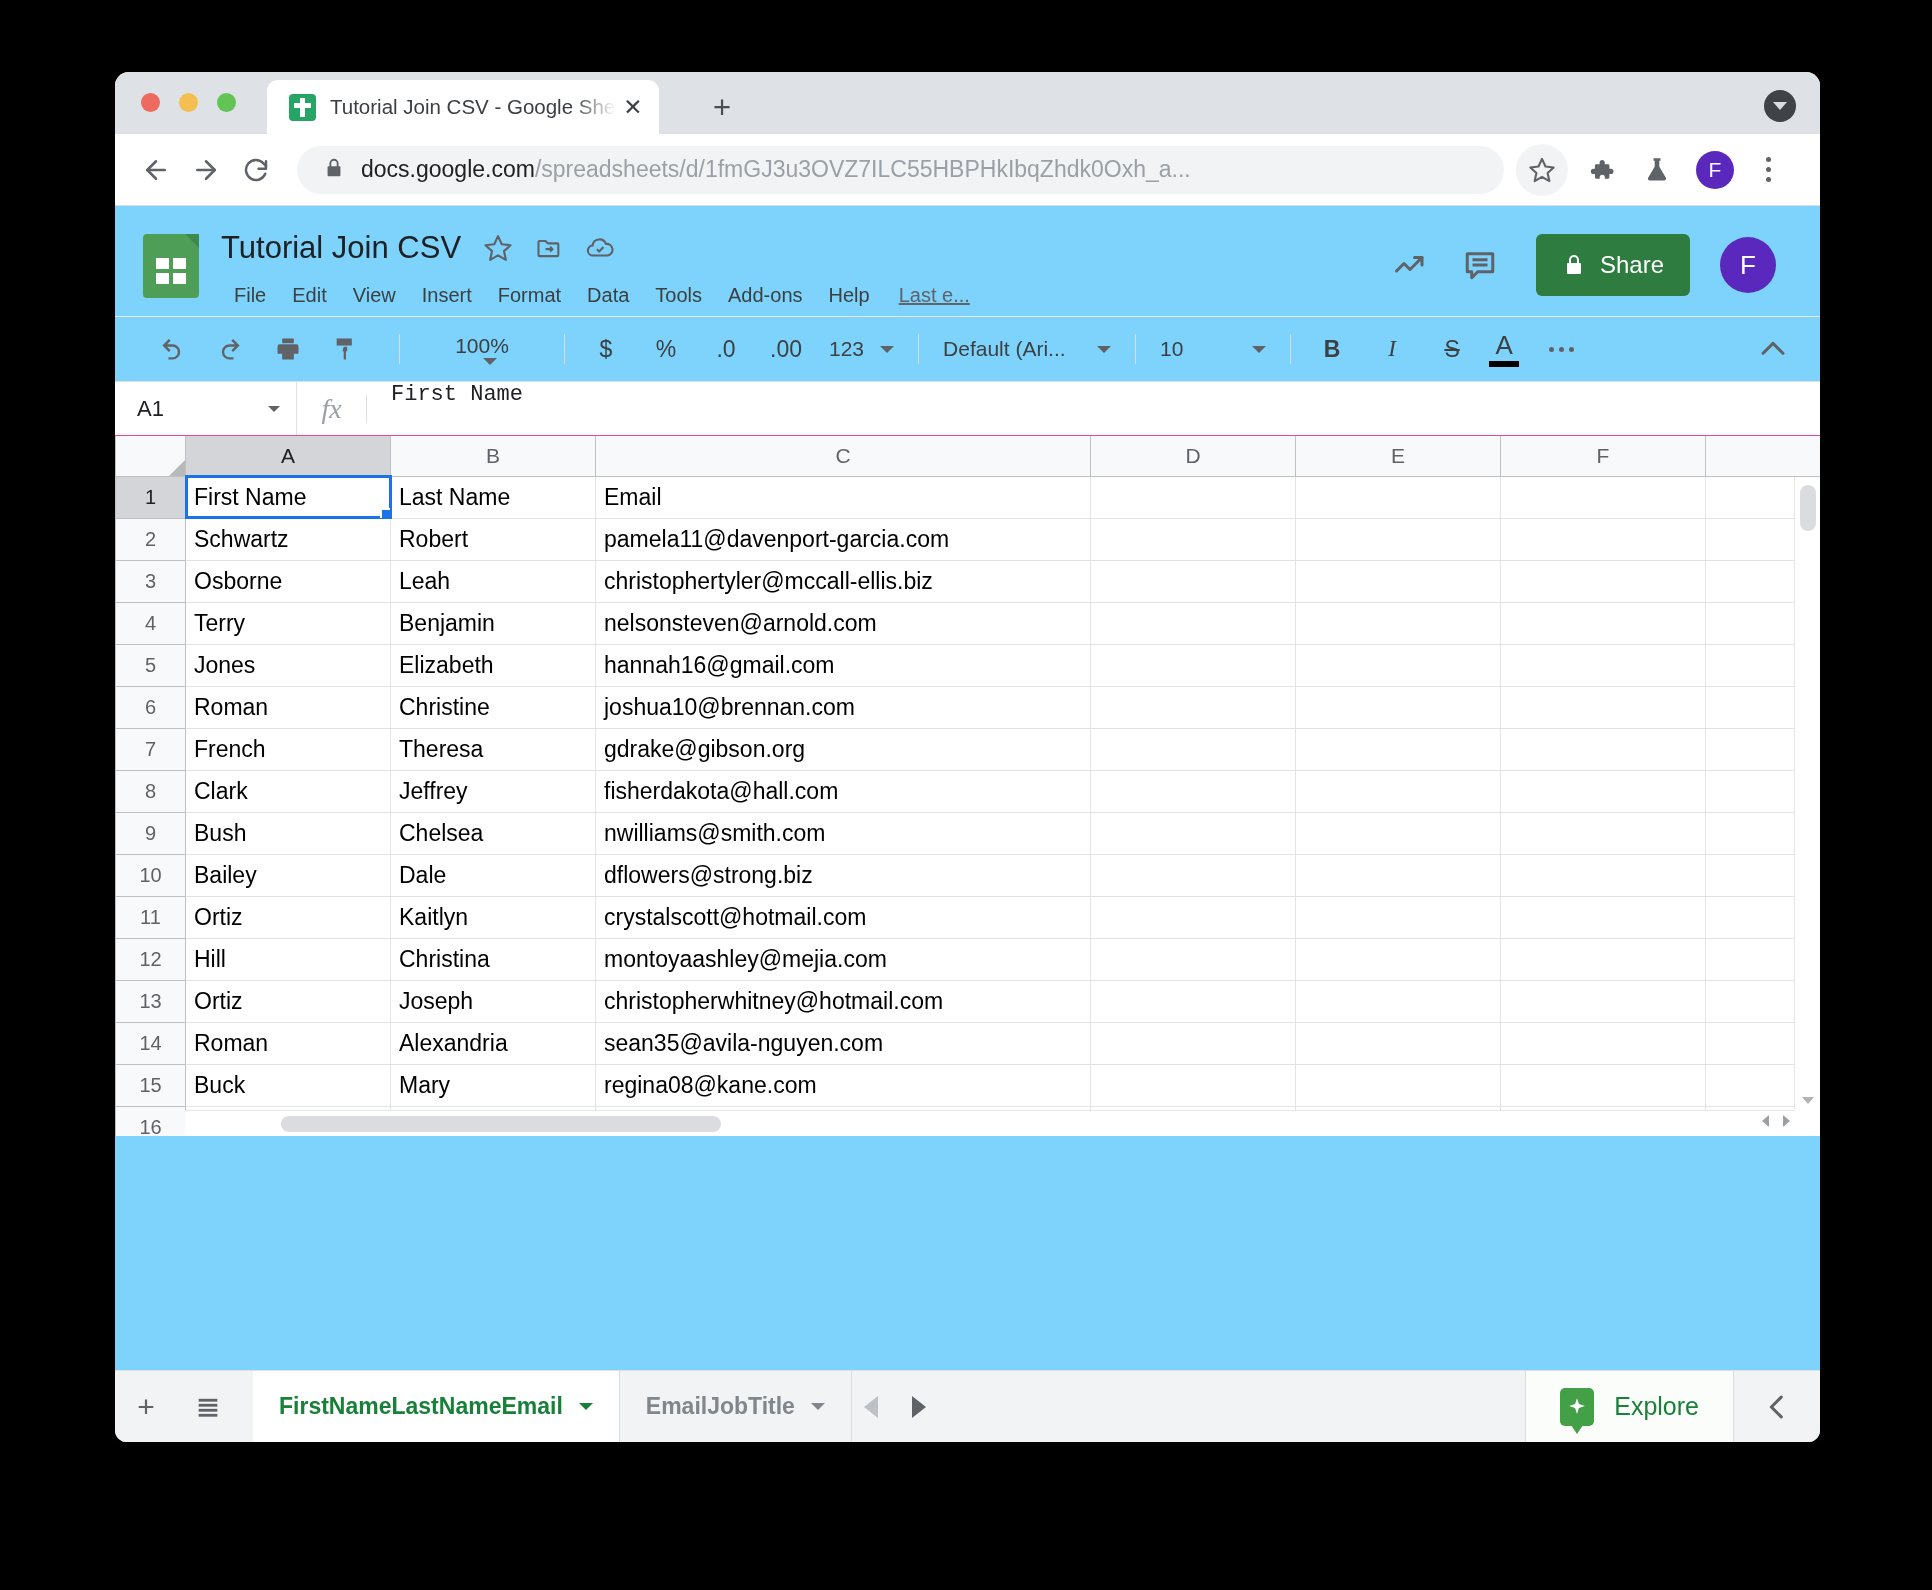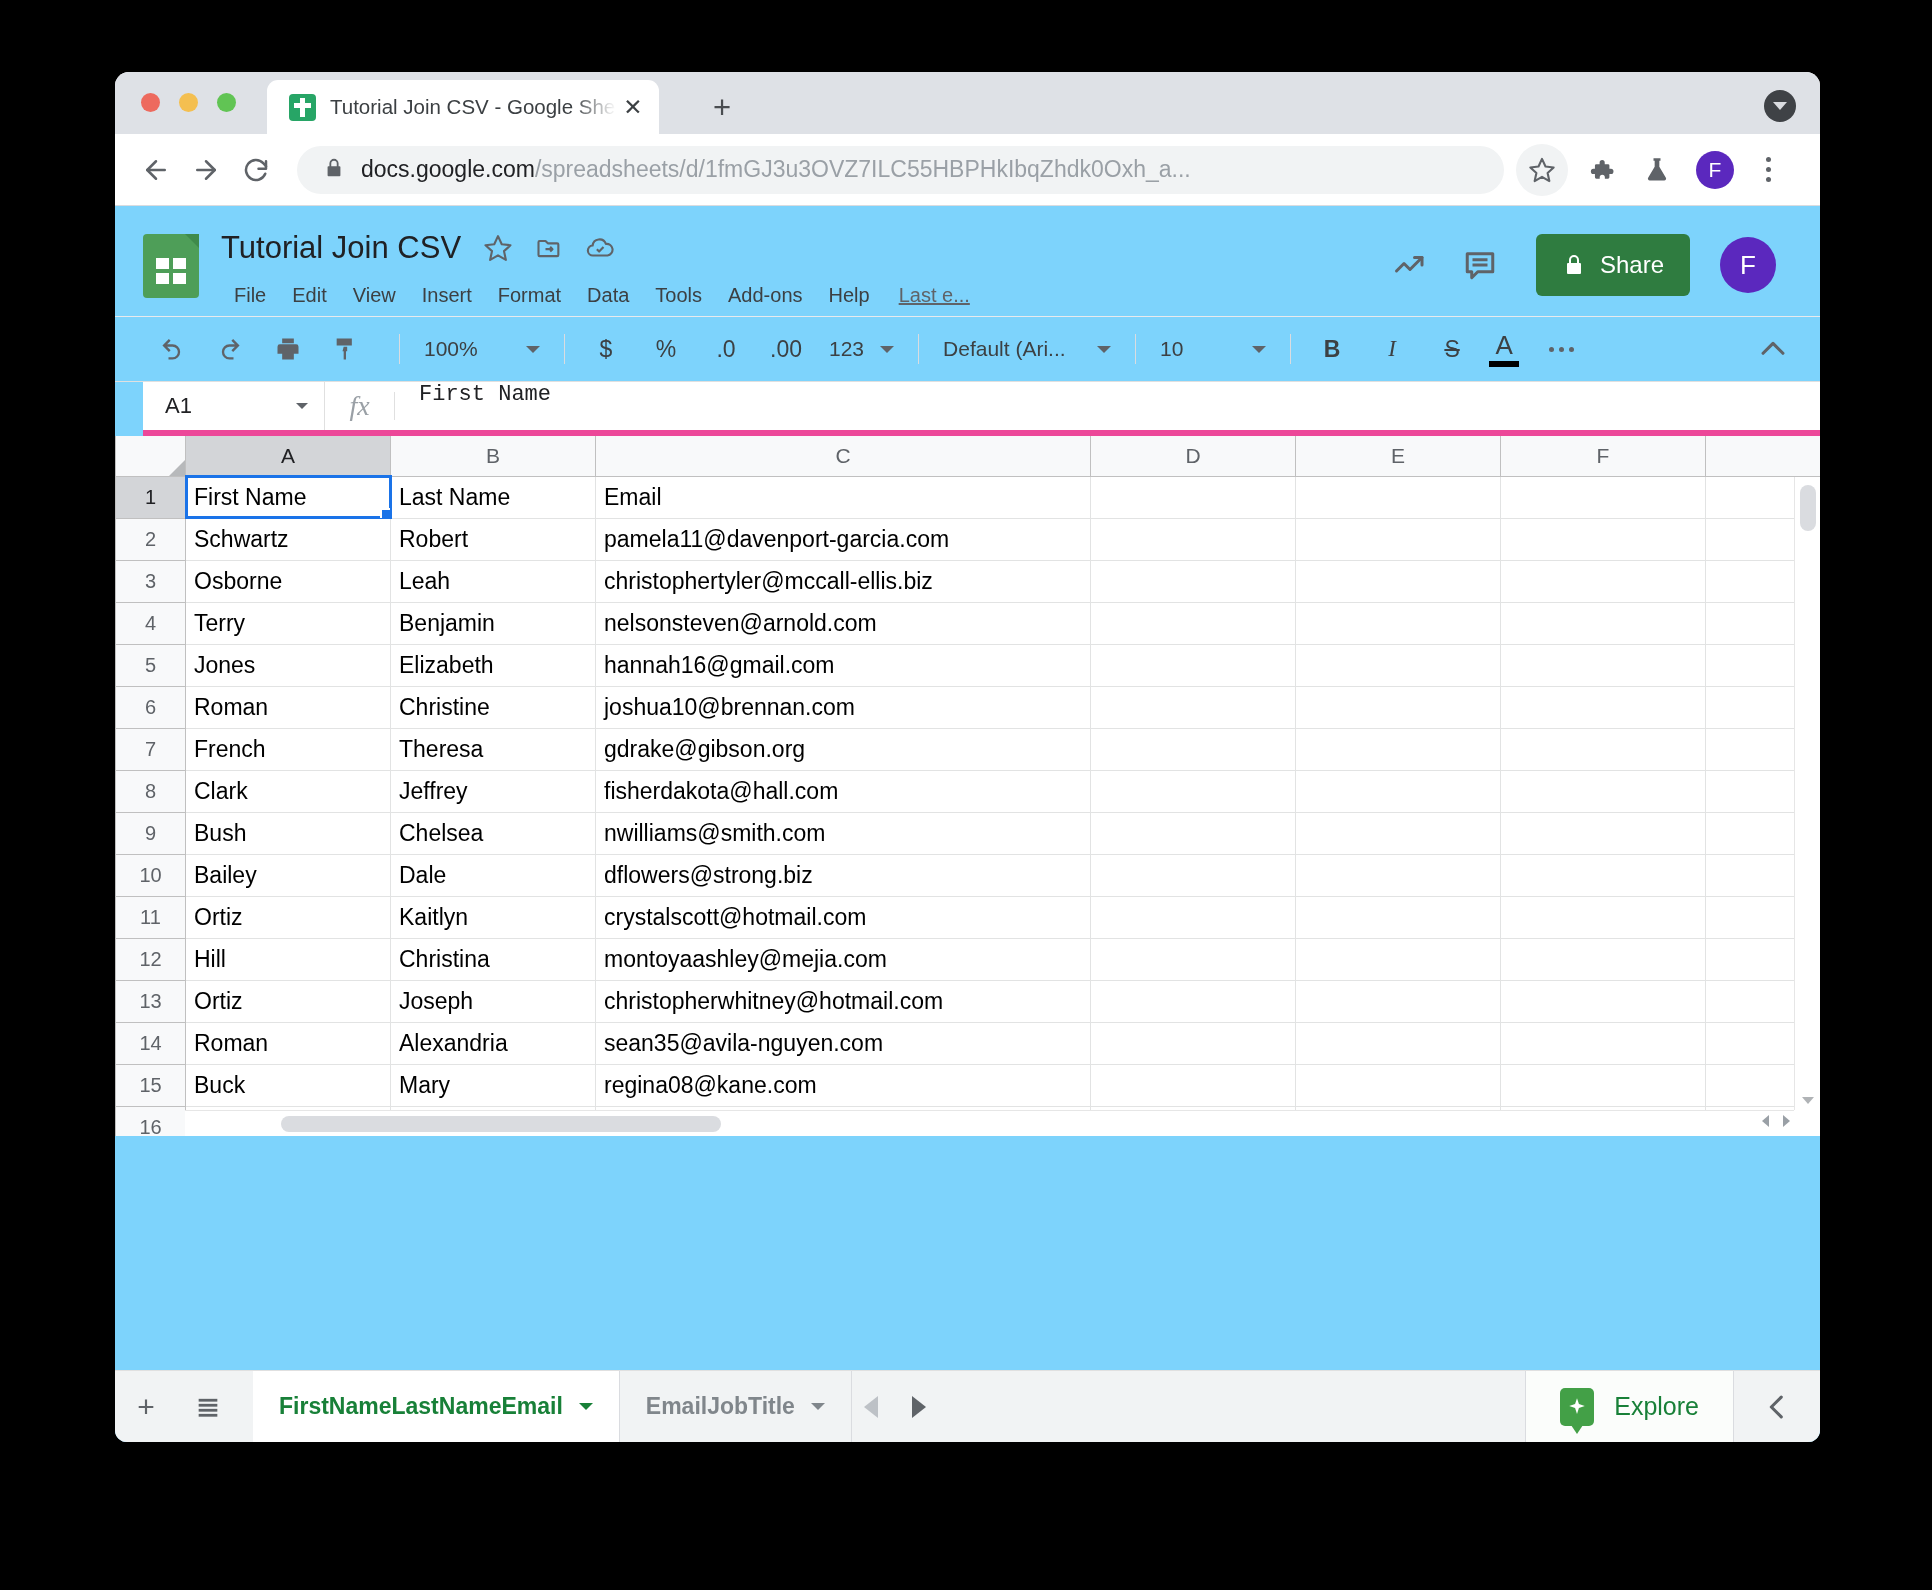--- a/index.html
+++ b/index.html
@@ -226,40 +226,40 @@
     border-left: 7px solid transparent; border-right: 7px solid transparent;
     border-top: 7px solid #5f6368;
   }
   .tb-text-btn {
     display: flex; align-items: center; justify-content: center;
     min-width: 46px; height: 46px; color: #3c4043;
     font-size: 23px; cursor: pointer; margin-right: 14px;
   }
   #font-name { width: 180px; justify-content: space-between; text-align: center; }
   #font-size-box { width: 118px; justify-content: space-between; }
-  #zoom-box { width: 128px; justify-content: space-between; }
+  #zoom-box { width: 128px; justify-content: space-between; flex-direction: column; }
   #text-color-btn {
     display: flex; flex-direction: column; align-items: center;
     cursor: pointer; margin-right: 14px;
   }
   #text-color-btn .letter { font-size: 26px; color: #3c4043; line-height: 1; }
   #text-color-btn .swatch { width: 30px; height: 6px; background: #000; margin-top: 3px; }
   #toolbar-more {
     display: flex; gap: 5px; align-items: center; margin-left: 16px; cursor: pointer;
   }
   #toolbar-more i { width: 5px; height: 5px; border-radius: 50%; background: #5f6368; display: block; }
   #toolbar-collapse {
     position: absolute; right: 30px; top: 50%; transform: translateY(-50%);
     color: #5f6368; cursor: pointer; display: flex;
   }
 
   
   #formula-bar {
     height: 54px; display: flex; align-items: center;
-    border-bottom: 6px solid #ec4899; background: #fff; margin-left: 28px;
+    border-bottom: 1px solid #ec4899; background: #fff;
   }
   #namebox {
     width: 182px; flex: 0 0 182px; height: 100%;
     display: flex; align-items: center; justify-content: space-between;
     padding: 0 16px 0 22px; font-size: 22px; color: #202124;
     border-right: 1px solid #e0e0e0; cursor: pointer;
   }
   #namebox .caret {
     width: 0; height: 0;
     border-left: 6px solid transparent; border-right: 6px solid transparent;

